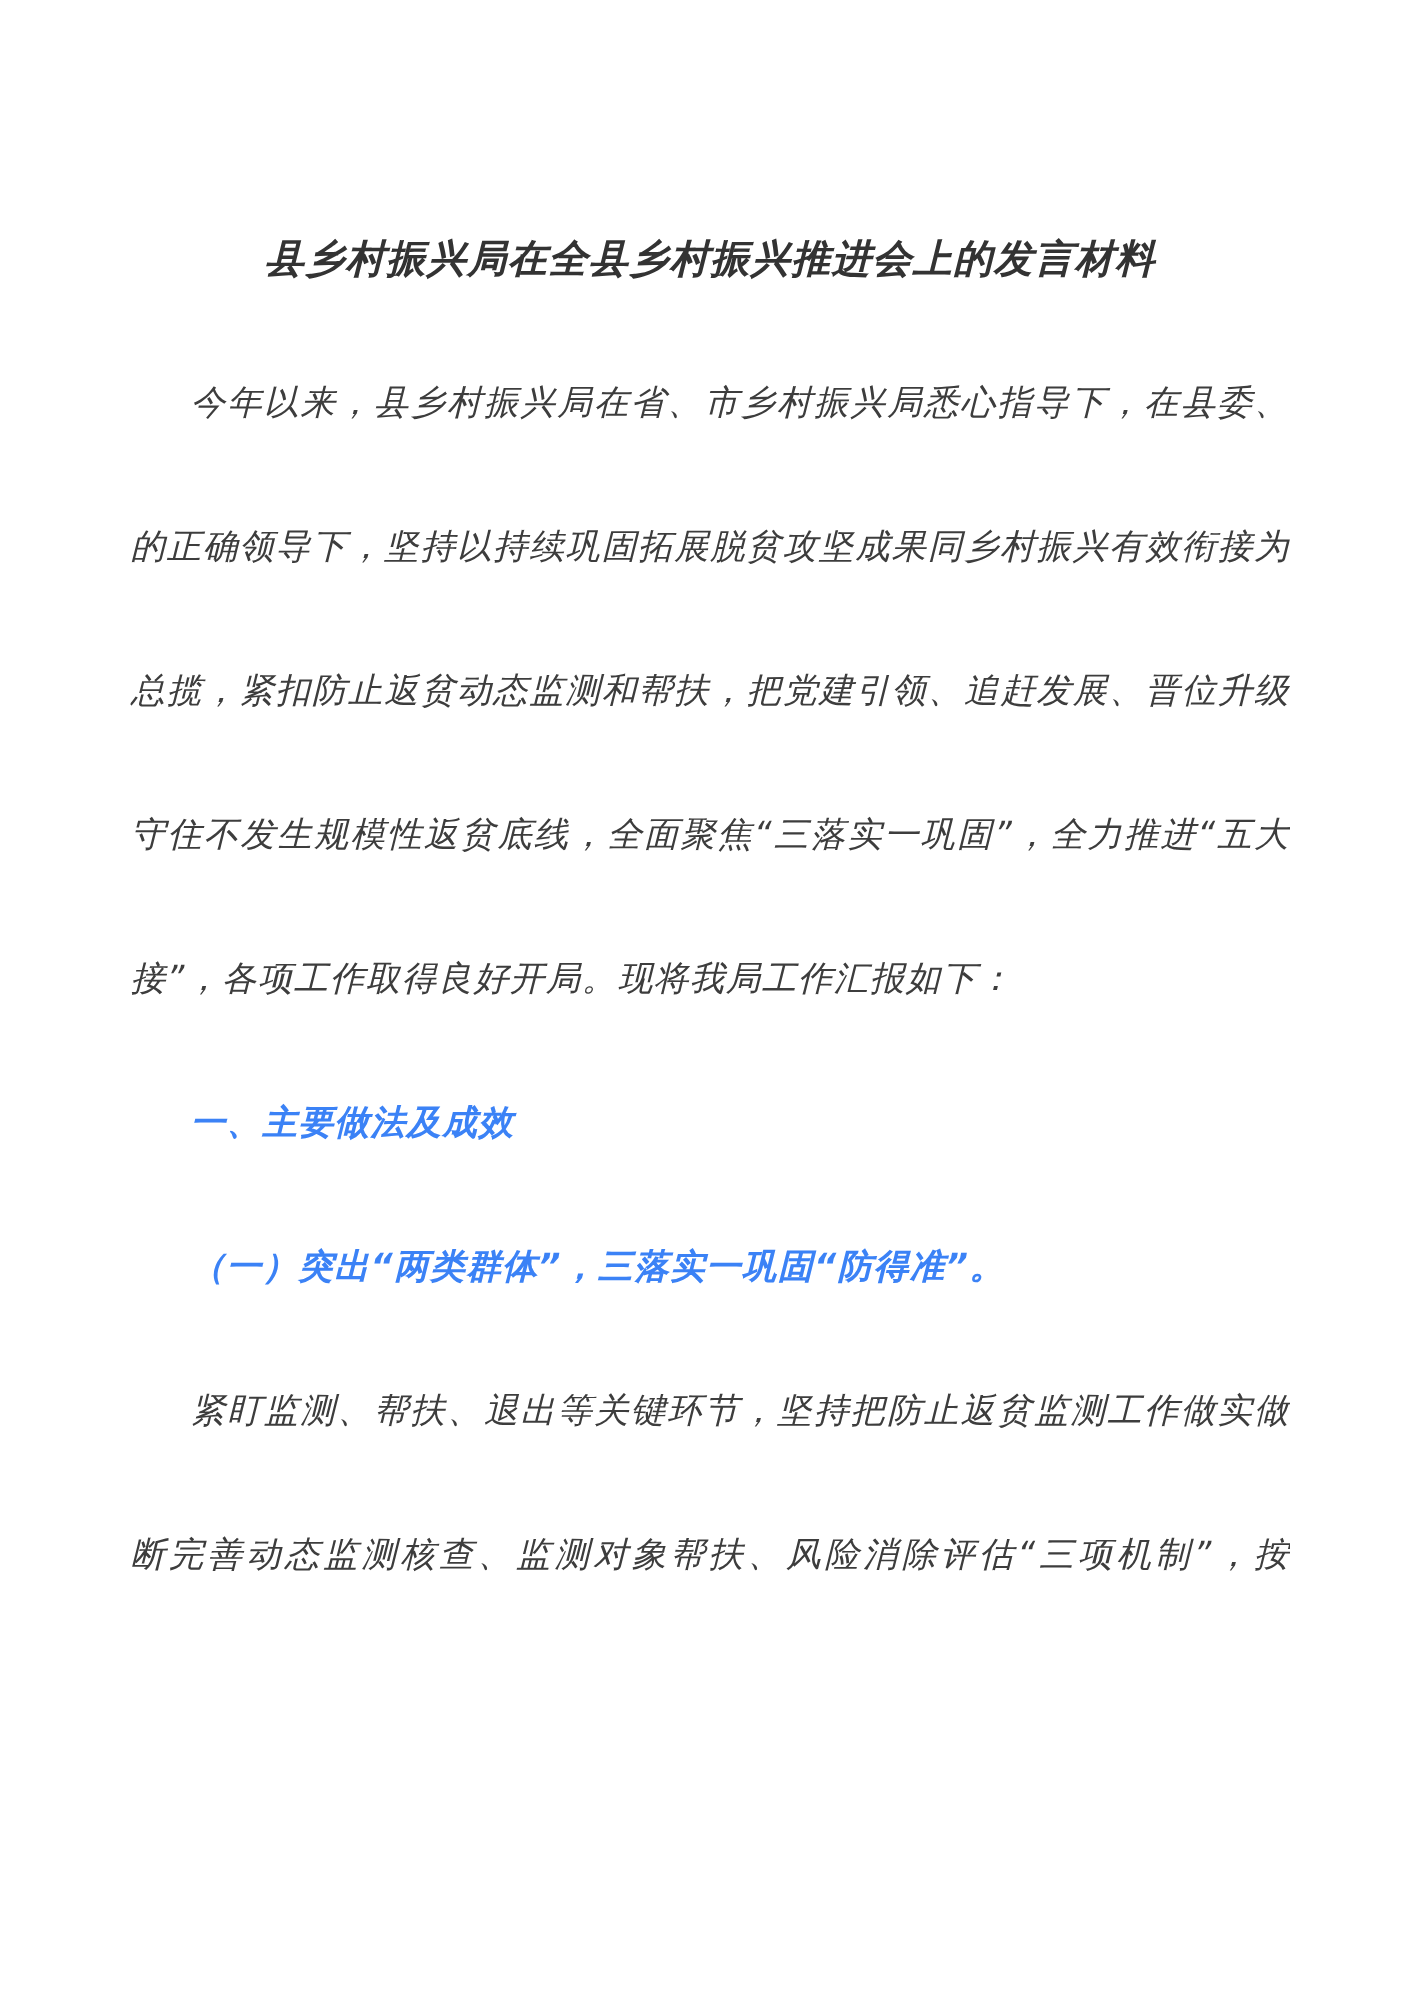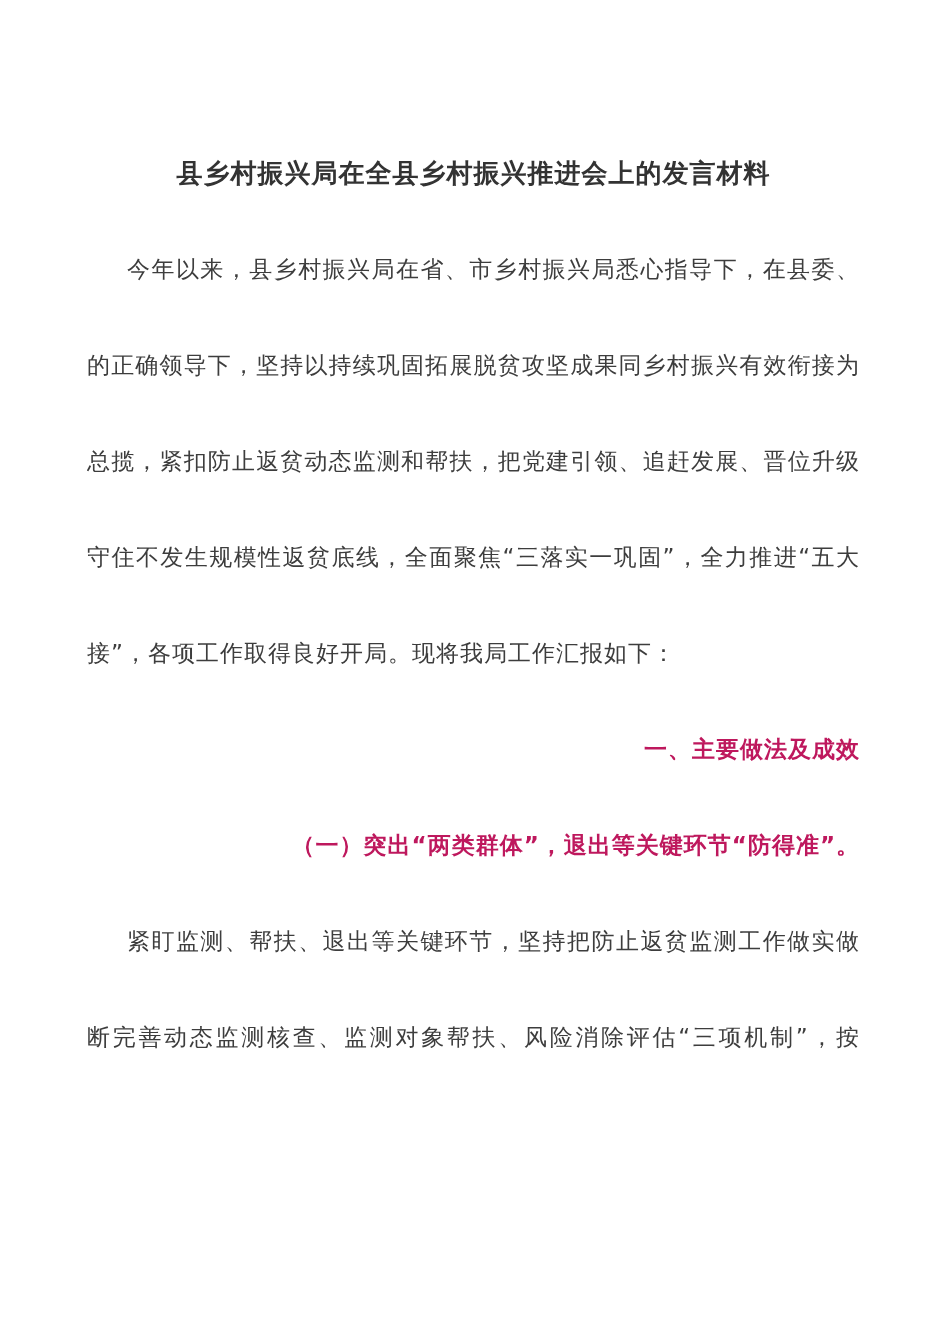--- a/index.html
+++ b/index.html
@@ -11,20 +11,21 @@
     position: relative;
     width: 950px;
     height: 1344px;
     margin: 0 auto;
     background: #ffffff;
     box-sizing: border-box;
     padding: 158px 90px 0 87px;
     font-family: "DejaVu Sans", sans-serif;
     color: #3d3d3d;
     overflow: hidden;
+    font-style: italic;
   }
   .doc-title {
     font-size: 26px;
     line-height: 30px;
     font-weight: bold;
     letter-spacing: 1px;
     text-align: center;
     color: #333333;
     margin: 0 0 33px 0;
   }
@@ -42,22 +43,21 @@
   .line.justify {
     text-align: justify;
     text-align-last: justify;
     white-space: normal;
   }
   .line.indent {
     text-indent: 40px;
   }
   .line.heading {
     font-weight: bold;
-    color: #be185d;
-    text-align: right;
+    color: #3b82f6;
   }
 </style>
 </head>
 <body>
 
 <div class="page">
 
   <h1 class="doc-title">县乡村振兴局在全县乡村振兴推进会上的发言材料</h1>
 
   <div class="block">
@@ -66,21 +66,21 @@
     <div class="line justify">总揽，紧扣防止返贫动态监测和帮扶，把党建引领、追赶发展、晋位升级作为</div>
     <div class="line justify">守住不发生规模性返贫底线，全面聚焦“三落实一巩固”，全力推进“五大衔</div>
     <div class="line">接”，各项工作取得良好开局。现将我局工作汇报如下：</div>
   </div>
 
   <div class="block">
     <div class="line heading indent">一、主要做法及成效</div>
   </div>
 
   <div class="block">
-    <div class="line heading indent">（一）突出“两类群体”，退出等关键环节“防得准”。</div>
+    <div class="line heading indent">（一）突出“两类群体”，三落实一巩固“防得准”。</div>
   </div>
 
   <div class="block">
     <div class="line justify indent">紧盯监测、帮扶、退出等关键环节，坚持把防止返贫监测工作做实做细，不</div>
     <div class="line justify">断完善动态监测核查、监测对象帮扶、风险消除评估“三项机制”，按照“六</div>
   </div>
 
 </div>
 
 </body></html>

